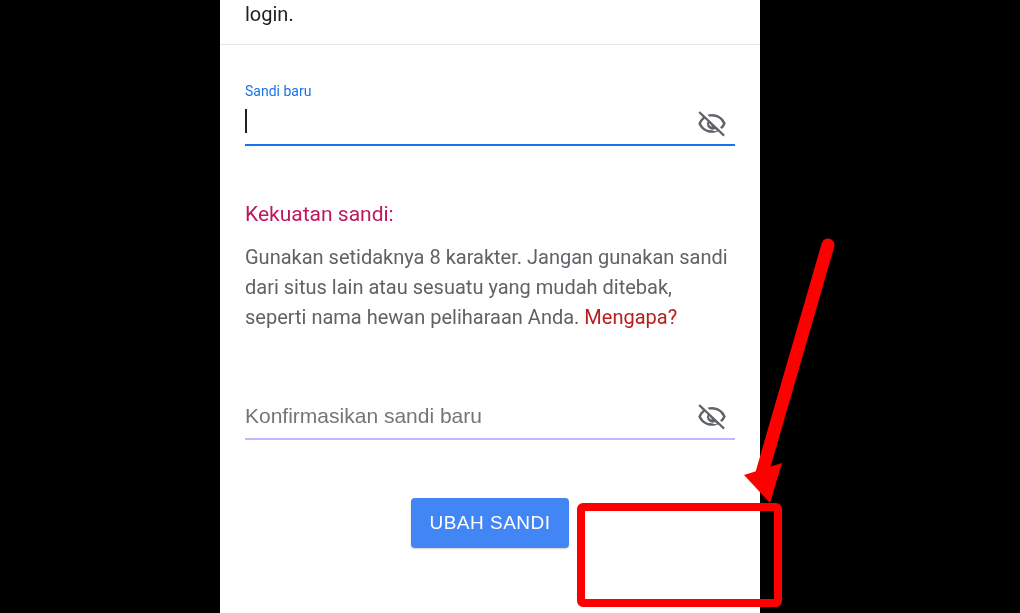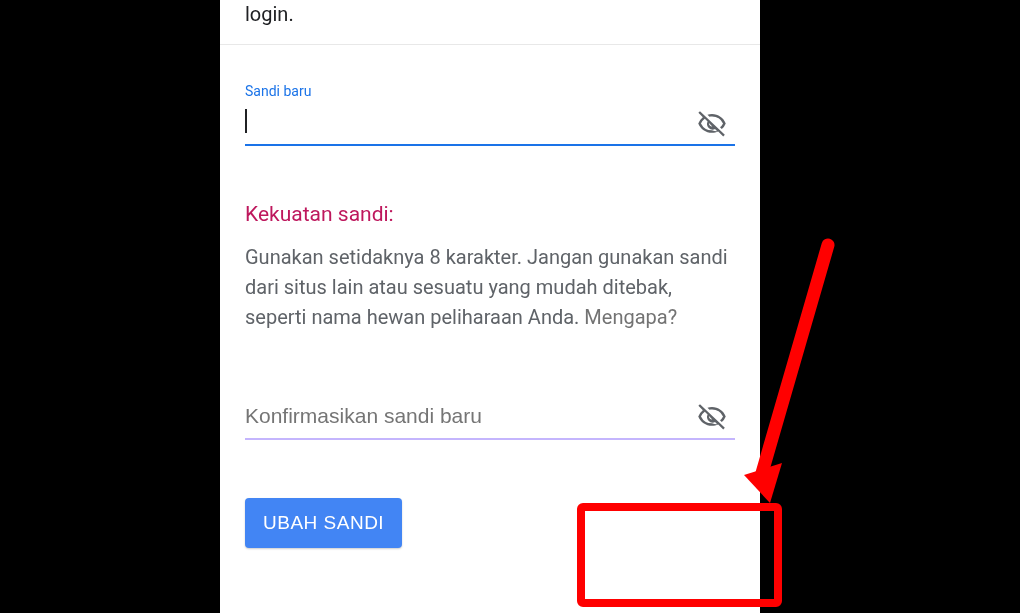--- a/index.html
+++ b/index.html
@@ -105,31 +105,31 @@
       font-size: 21px;
       color: #be185d;
       margin-bottom: 16px;
     }
     .strength-help {
       font-size: 20px;
       color: #5f6368;
       line-height: 30px;
     }
     .link-why {
-      color: #737373;
+      color: #b91c1c;
       text-decoration: none;
     }
     .confirm-block {
       margin-top: 62px;
       position: relative;
     }
     .submit-row {
       margin-top: 58px;
       display: flex;
-      justify-content: flex-start;
+      justify-content: center;
       padding-right: 0;
     }
     .submit-btn {
       background: #4285f4;
       color: #fff;
       border: none;
       border-radius: 4px;
       padding: 14px 18px;
       font-size: 19px;
       font-weight: 500;

